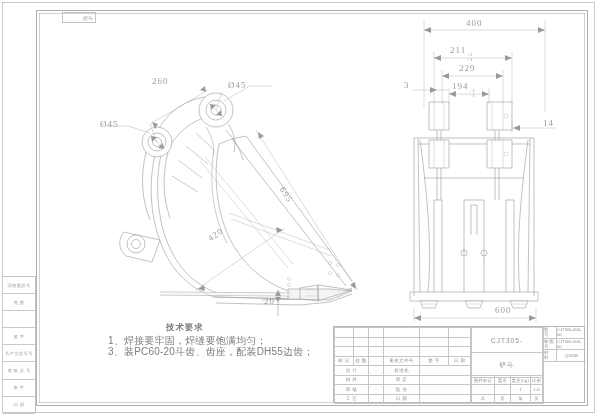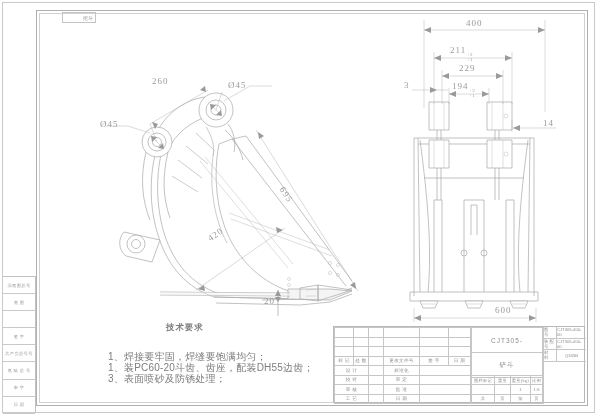--- a/index.html
+++ b/index.html
@@ -41,21 +41,21 @@
   .ln{stroke:#a8a8a8;stroke-width:.7;fill:none;}
   .ln-d{stroke:#b6b6b6;stroke-width:.7;fill:none;}
   .ln-t{stroke:#bdbdbd;stroke-width:.5;fill:none;}
   .ln-dim{stroke:#b4b4b4;stroke-width:.5;fill:none;}
   .fillw{fill:#ffffff;}
   .fillg{fill:#f4f4f4;}
   .arw{fill:#9a9a9a;}
 
   
   .tech{position:absolute;left:108px;top:322px;width:230px;color:#7d7d7d;}
-  .tech .tt{font-size:8.4px;text-align:left;padding-left:58px;margin-bottom:18px;
+  .tech .tt{font-size:8.4px;text-align:left;padding-left:58px;margin-bottom:2px;
       letter-spacing:1px;font-weight:bold;}
   .tech .tl{font-size:10px;line-height:11.2px;letter-spacing:.2px;}
 
   
   .tb{position:absolute;left:333px;top:326px;width:252px;height:77px;
       border:1px solid #b8b8b8;box-sizing:border-box;}
   .tb div,.tb table{box-sizing:border-box;}
   .tb table{border-collapse:collapse;position:absolute;}
   .tb td{border:1px solid #c6c6c6;font-size:4.6px;color:#8d8d8d;
       text-align:center;vertical-align:middle;padding:0;white-space:nowrap;
@@ -347,22 +347,21 @@
   <div class="dim" style="left:452px;top:81px;">
     <span>194</span><span class="tol"><i class="up">+2</i><i class="dn">+1</i></span>
   </div>
   <div class="dim" style="left:404px;top:80px;">3</div>
   <div class="dim" style="left:543px;top:118px;">14</div>
   <div class="dim" style="left:463px;top:305px;margin-left:32px;">600</div>
 
   <div class="tech">
     <div class="tt">技术要求</div>
     <div class="tl">1、焊接要牢固，焊缝要饱满均匀；</div>
-    <div class="tl">1、装PC60-20斗齿、齿座，配装DH55边齿；</div>
-    <div class="tl">3、表面喷砂及防锈处理；</div>
+    <div class="tl">3、装PC60-20斗齿、齿座，配装DH55边齿；</div>
   </div>
 
   <div class="tb">
 
     <table class="tb-left">
       <tbody>
           <tr>
         <td style="width:18px"></td>
             <td style="width:14px"></td>
         <td style="width:14px"></td>

